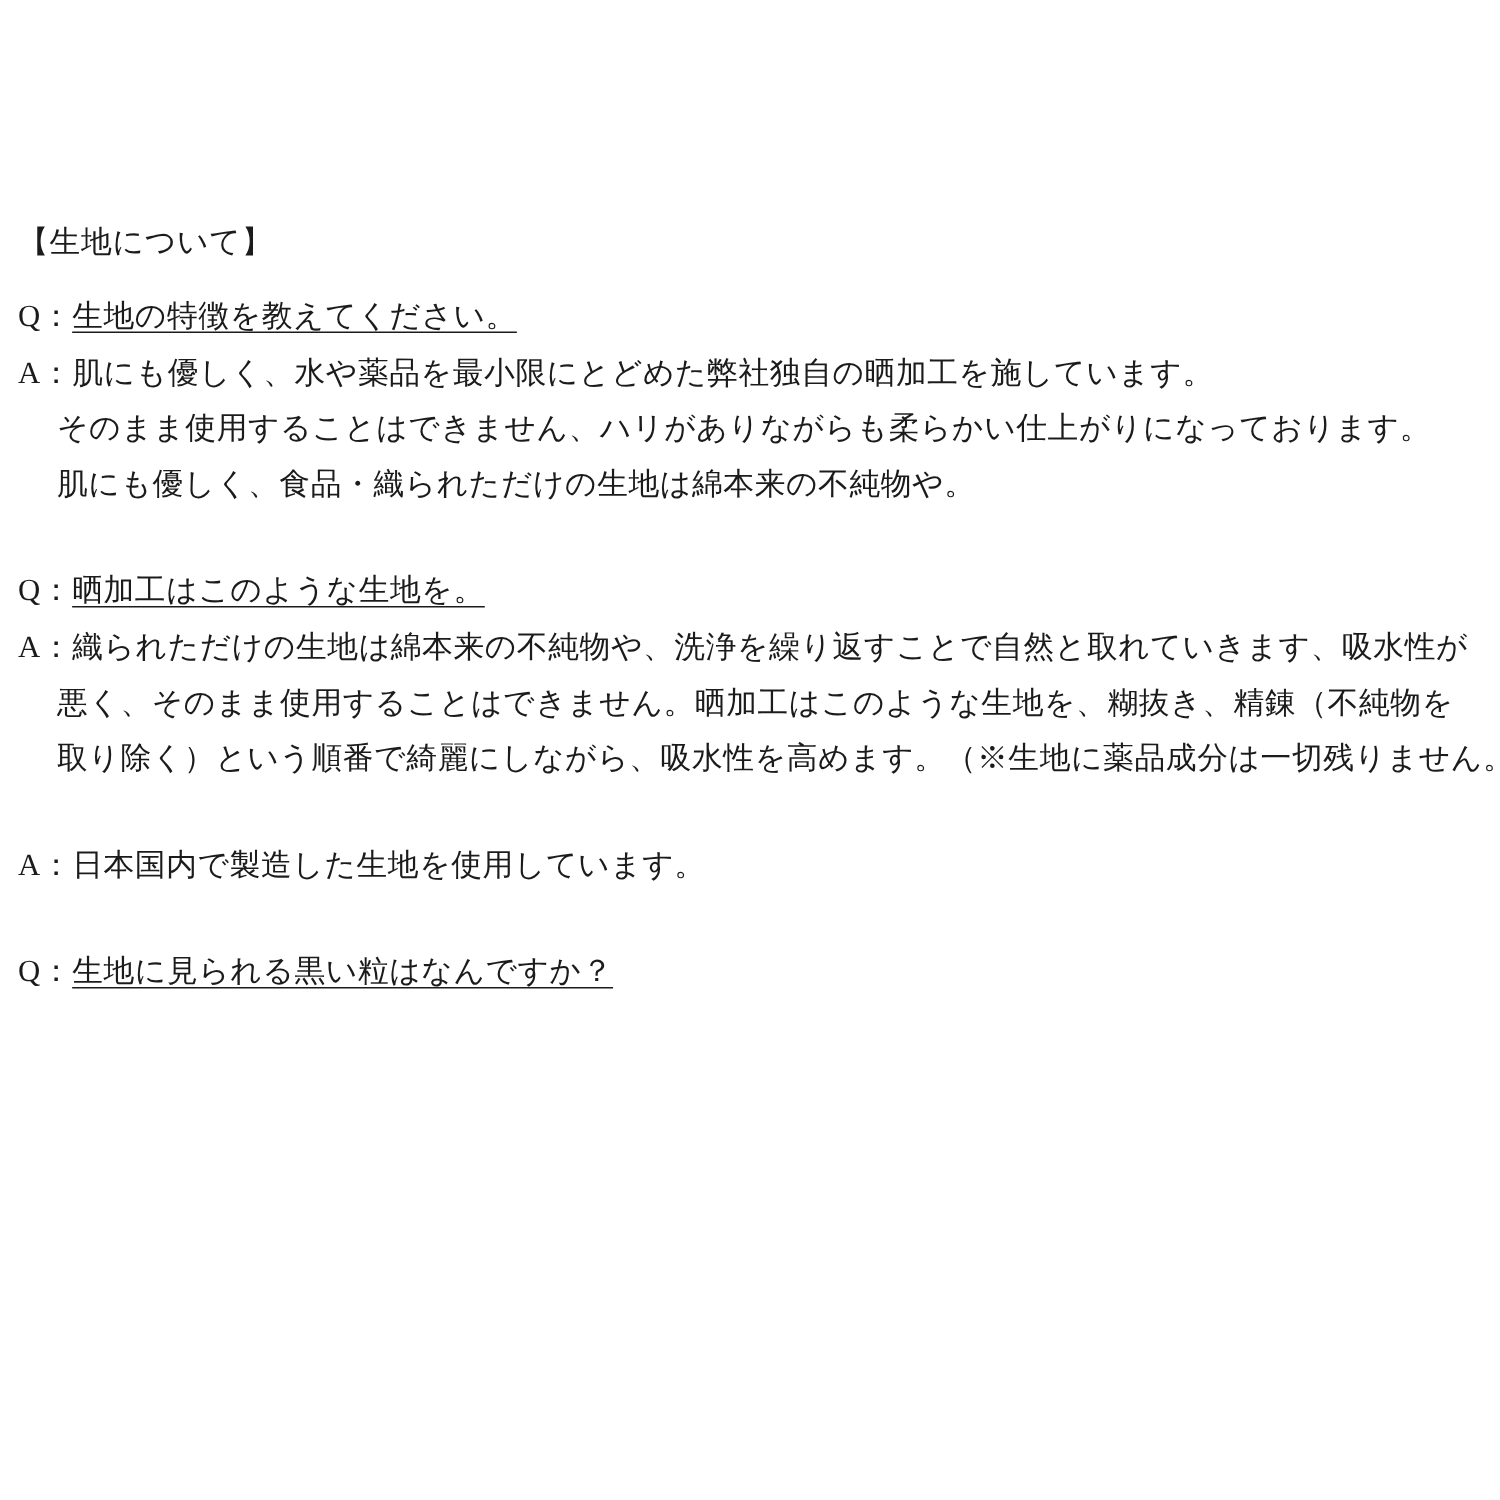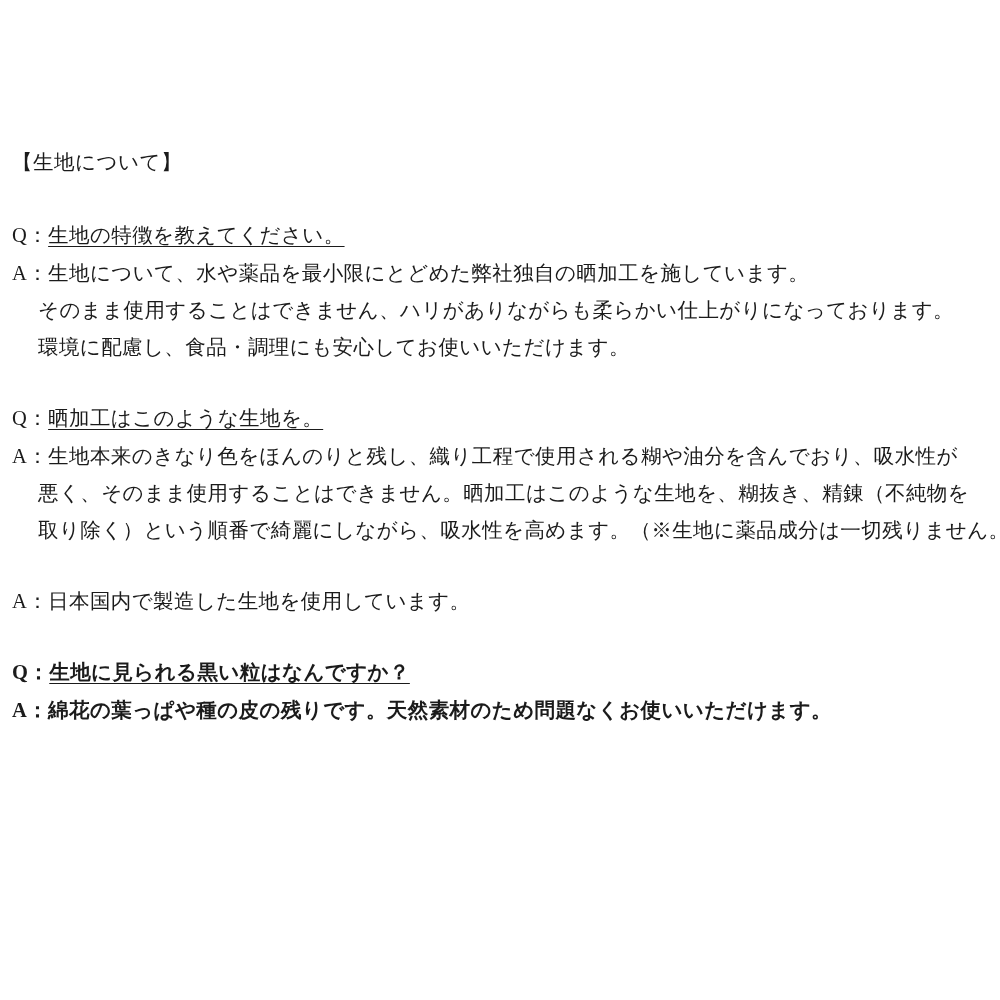--- a/index.html
+++ b/index.html
@@ -19,29 +19,28 @@
   .content {
     position: absolute;
     left: 12px;
     top: 152px;
     width: 976px;
   }
   .section-title {
     font-size: 20.5px;
     line-height: 1.0;
     letter-spacing: 0.5px;
-    margin-bottom: 44px;
+    margin-bottom: 20px;
     white-space: nowrap;
   }
   .qa-block {
     margin-bottom: 34px;
   }
   .qa-block:last-child {
     margin-bottom: 0;
-    font-weight: bold;
   }
   .line {
     font-size: 20.5px;
     line-height: 37px;
     letter-spacing: 0.4px;
     white-space: nowrap;
   }
   .q-line {
     margin-bottom: 1px;
   }
@@ -60,35 +59,34 @@
 </head>
 <body>
 
 <div class="page">
   <div class="content">
 
     <div class="section-title">【生地について】</div>
 
     <div class="qa-block">
       <div class="line q-line"><span class="prefix">Q：</span><span class="q-underline">生地の特徴を教えてください。</span></div>
-      <div class="line"><span class="prefix">A：</span><span>生地について、水や薬品を最小限にとどめた弊社独自の晒加工を施しています。</span></div>
+      <div class="line"><span class="prefix">A：</span><span>肌にも優しく、水や薬品を最小限にとどめた弊社独自の晒加工を施しています。</span></div>
       <div class="line indent">そのまま使用することはできません、ハリがありながらも柔らかい仕上がりになっております。</div>
-      <div class="line indent">環境に配慮し、食品・調理にも安心してお使いいただけます。</div>
+      <div class="line indent">肌にも優しく、食品・織られただけの生地は綿本来の不純物や。</div>
     </div>
 
     <div class="qa-block">
       <div class="line q-line"><span class="prefix">Q：</span><span class="q-underline">晒加工はこのような生地を。</span></div>
-      <div class="line"><span class="prefix">A：</span><span>生地本来のきなり色をほんのりと残し、織り工程で使用される糊や油分を含んでおり、吸水性が</span></div>
+      <div class="line"><span class="prefix">A：</span><span>織られただけの生地は綿本来の不純物や、洗浄を繰り返すことで自然と取れていきます、吸水性が</span></div>
       <div class="line indent">悪く、そのまま使用することはできません。晒加工はこのような生地を、糊抜き、精錬（不純物を</div>
       <div class="line indent">取り除く）という順番で綺麗にしながら、吸水性を高めます。（※生地に薬品成分は一切残りません。）</div>
     </div>
 
     <div class="qa-block">
       <div class="line"><span class="prefix">A：</span><span>日本国内で製造した生地を使用しています。</span></div>
     </div>
 
     <div class="qa-block">
       <div class="line q-line"><span class="prefix">Q：</span><span class="q-underline">生地に見られる黒い粒はなんですか？</span></div>
-      <div class="line"><span class="prefix">A：</span><span>綿花の葉っぱや種の皮の残りです。天然素材のため問題なくお使いいただけます。</span></div>
     </div>
 
   </div>
 </div>
 
 </body></html>

